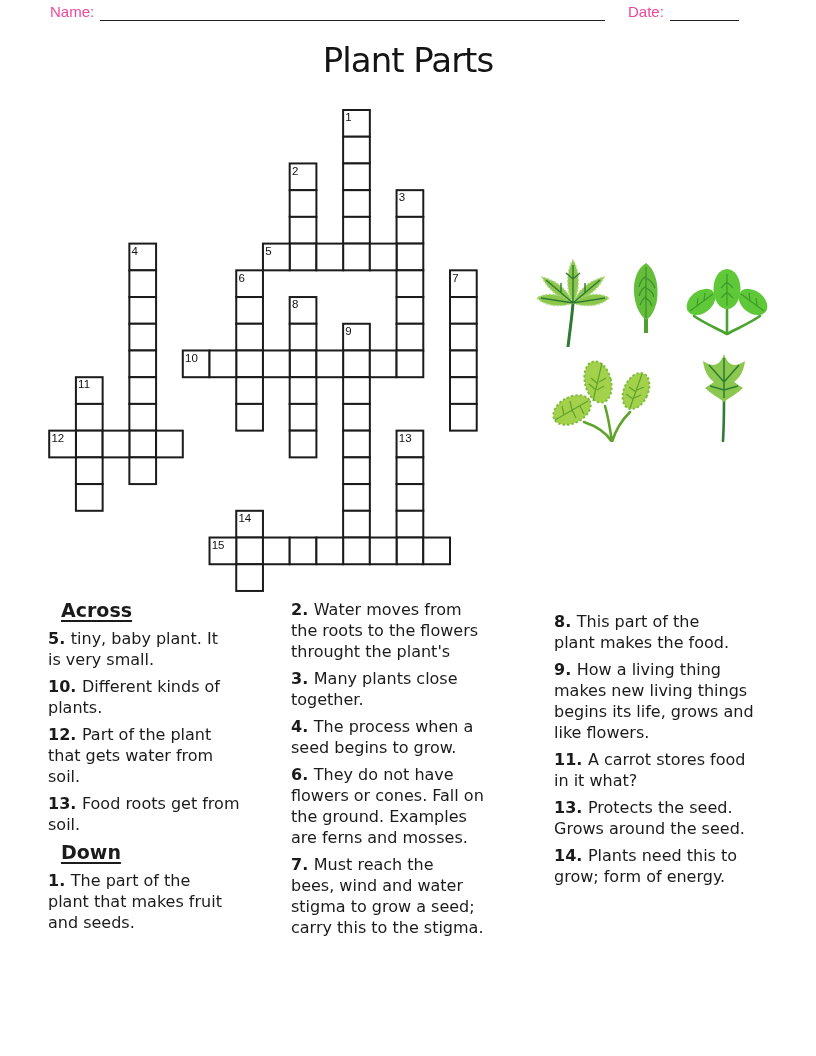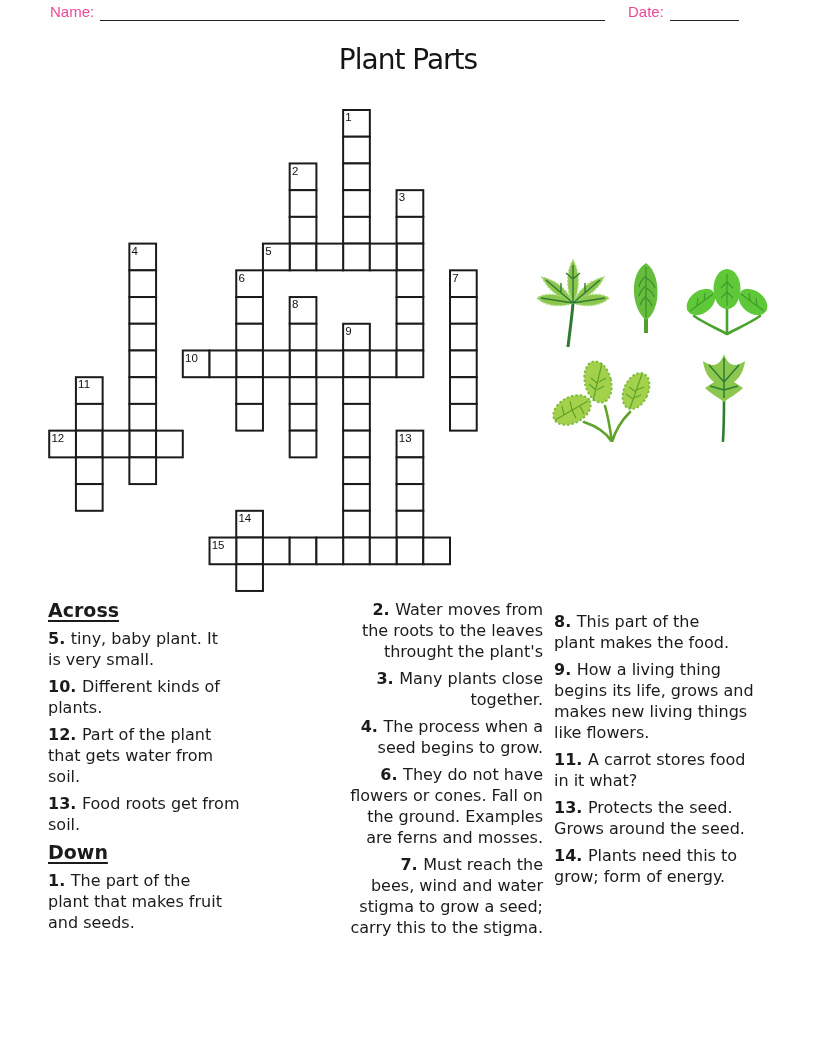--- a/index.html
+++ b/index.html
@@ -9,21 +9,21 @@
   .hdr{position:absolute;top:3px;font-family:"Liberation Sans",sans-serif;
        font-size:15px;line-height:18px;color:#ec4899;white-space:nowrap;}
   .hdr-name{left:50px;}
   .hdr-date{left:628px;}
   .write-line{display:inline-block;height:13px;border-bottom:1.8px solid #222;
               margin-left:6px;vertical-align:bottom;}
   .name-line{width:505px;}
   .date-line{width:69px;}
   
   .title{position:absolute;top:36px;left:0;width:816px;margin:0;text-align:center;
-         font-size:28px;line-height:48px;font-weight:normal;letter-spacing:-1px;color:#141414;}
+         font-size:34px;line-height:48px;font-weight:normal;letter-spacing:-1px;color:#141414;}
   
   #grid-svg{position:absolute;left:0;top:0;width:816px;height:1056px;}
   
   .leaf{position:absolute;}
   .lf1-fill{fill:var(--leaf1-fill);stroke:var(--leaf1-fringe);stroke-width:1.4;stroke-dasharray:2 1.6;}
   .lf1-vein{stroke:var(--leaf1-vein);stroke-width:1.4;fill:none;}
   .lf1-stem{stroke:var(--leaf1-vein);stroke-width:3;fill:none;stroke-linecap:round;}
   .lf2-fill{fill:var(--leaf2-fill);}
   .lf2-vein{stroke:var(--leaf2-vein);stroke-width:1.2;fill:none;}
   .lf2-stem{fill:var(--leaf2-stem);}
@@ -32,21 +32,21 @@
   .lf3-stem{stroke:var(--leaf3-stem);stroke-width:2.6;fill:none;stroke-linecap:round;}
   .lf4-fill{fill:var(--leaf4-fill);stroke:var(--leaf4-edge);stroke-width:2;stroke-dasharray:2.4 2;}
   .lf4-vein{stroke:var(--leaf4-vein);stroke-width:1.2;fill:none;}
   .lf4-stem{stroke:var(--leaf4-stem);stroke-width:2.6;fill:none;stroke-linecap:round;}
   .lf5-fill{fill:var(--leaf5-fill);}
   .lf5-vein{stroke:var(--leaf5-vein);stroke-width:1.5;fill:none;}
   .lf5-stem{stroke:var(--leaf5-vein);stroke-width:2.6;fill:none;stroke-linecap:round;}
   
   .clue-col{position:absolute;top:599px;font-size:16px;line-height:21px;}
   .clue-header{font-size:19px;line-height:23px;font-weight:bold;text-decoration:underline;
-               text-decoration-thickness:2px;text-underline-offset:3px;margin:0 0 6px 0;}
+               text-decoration-thickness:2px;text-underline-offset:3px;margin:0 0 6px 13px;}
   .clue{margin:0 0 6px 0;}
   .clue-line{white-space:nowrap;}
   .clue b{font-weight:bold;}
 </style>
 </head>
 <body>
 
 <div class="page">
 
   <div class="hdr hdr-name">
@@ -225,24 +225,24 @@
           <div class="clue-line"><b>13. </b>Food roots get from</div>
           <div class="clue-line">soil.</div>
         </div>
         <div class="clue-header">Down</div>
         <div class="clue">
           <div class="clue-line"><b>1. </b>The part of the</div>
           <div class="clue-line">plant that makes fruit</div>
           <div class="clue-line">and seeds.</div>
         </div>
       </div>
-      <div class="clue-col" style="left: 303px; width: 240px; text-align: right;">
+      <div class="clue-col" style="left: 291px; width: 240px;">
         <div class="clue">
           <div class="clue-line"><b>2. </b>Water moves from</div>
-          <div class="clue-line">the roots to the leaves</div>
+          <div class="clue-line">the roots to the flowers</div>
           <div class="clue-line">throught the plant's</div>
         </div>
         <div class="clue">
           <div class="clue-line"><b>3. </b>Many plants close</div>
           <div class="clue-line">together.</div>
         </div>
         <div class="clue">
           <div class="clue-line"><b>4. </b>The process when a</div>
           <div class="clue-line">seed begins to grow.</div>
         </div>
@@ -259,22 +259,22 @@
           <div class="clue-line">carry this to the stigma.</div>
         </div>
       </div>
       <div class="clue-col" style="left: 554px; width: 246px; margin-top: 12px;">
         <div class="clue">
           <div class="clue-line"><b>8. </b>This part of the</div>
           <div class="clue-line">plant makes the food.</div>
         </div>
         <div class="clue">
           <div class="clue-line"><b>9. </b>How a living thing</div>
+          <div class="clue-line">makes new living things</div>
           <div class="clue-line">begins its life, grows and</div>
-          <div class="clue-line">makes new living things</div>
           <div class="clue-line">like flowers.</div>
         </div>
         <div class="clue">
           <div class="clue-line"><b>11. </b>A carrot stores food</div>
           <div class="clue-line">in it what?</div>
         </div>
         <div class="clue">
           <div class="clue-line"><b>13. </b>Protects the seed.</div>
           <div class="clue-line">Grows around the seed.</div>
         </div>

